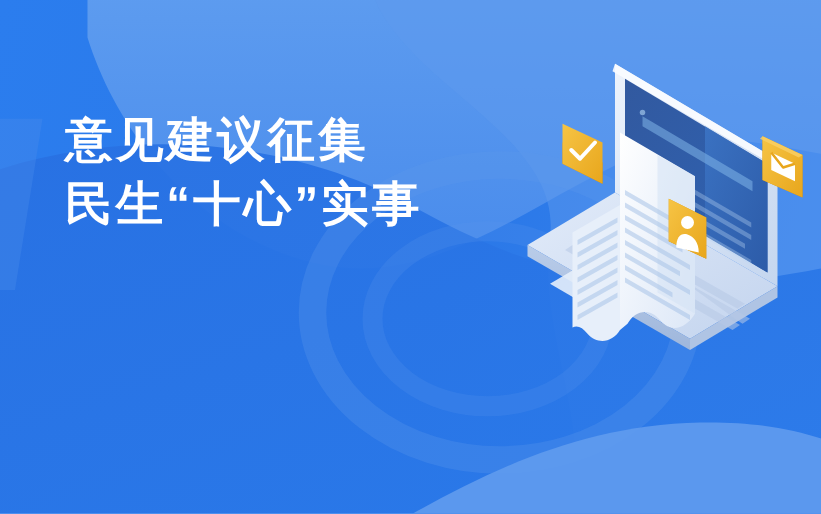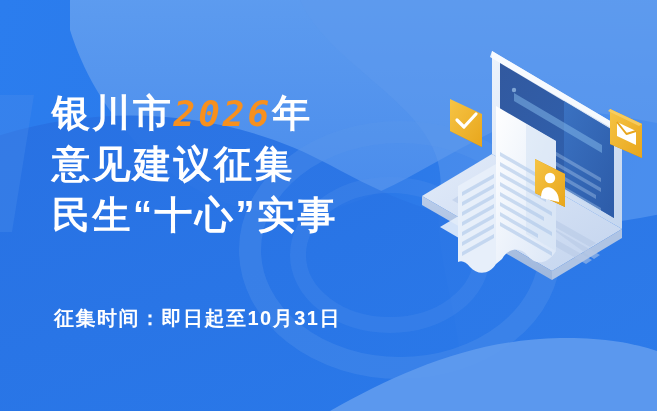--- a/index.html
+++ b/index.html
@@ -120,28 +120,24 @@
 
     <path d="M330,411
              C400,372 470,340 560,338
              C625,337 660,350 700,368
              L700,411 Z" fill="#5E9AEE" opacity="0.95"></path>
 
     <path d="M0,95 L34,95 L12,232 L0,232 Z" fill="#4A8BEB" opacity="0.35"></path>
   </svg>
 
   <div class="title-block">
-    <div class="tline">
-      <span>银川市</span><span class="num">2026</span><span>年</span>
-    </div>
     <div class="tline">意见建议征集</div>
     <div class="tline">民生“十心”实事</div>
   </div>
 
-  <div class="subtitle">征集时间：即日起至10月31日</div>
 
   <div class="illus">
     <svg viewBox="0 0 270 260">
       <defs>
         <linearGradient id="lidOuter" x1="0" y1="0" x2="1" y2="1">
           <stop offset="0%" stop-color="#EDF3FC"></stop>
           <stop offset="100%" stop-color="#C4D6EF"></stop>
         </linearGradient>
         <linearGradient id="screenG" x1="0" y1="0" x2="1" y2="1">
           <stop offset="0%" stop-color="#32599F"></stop>

